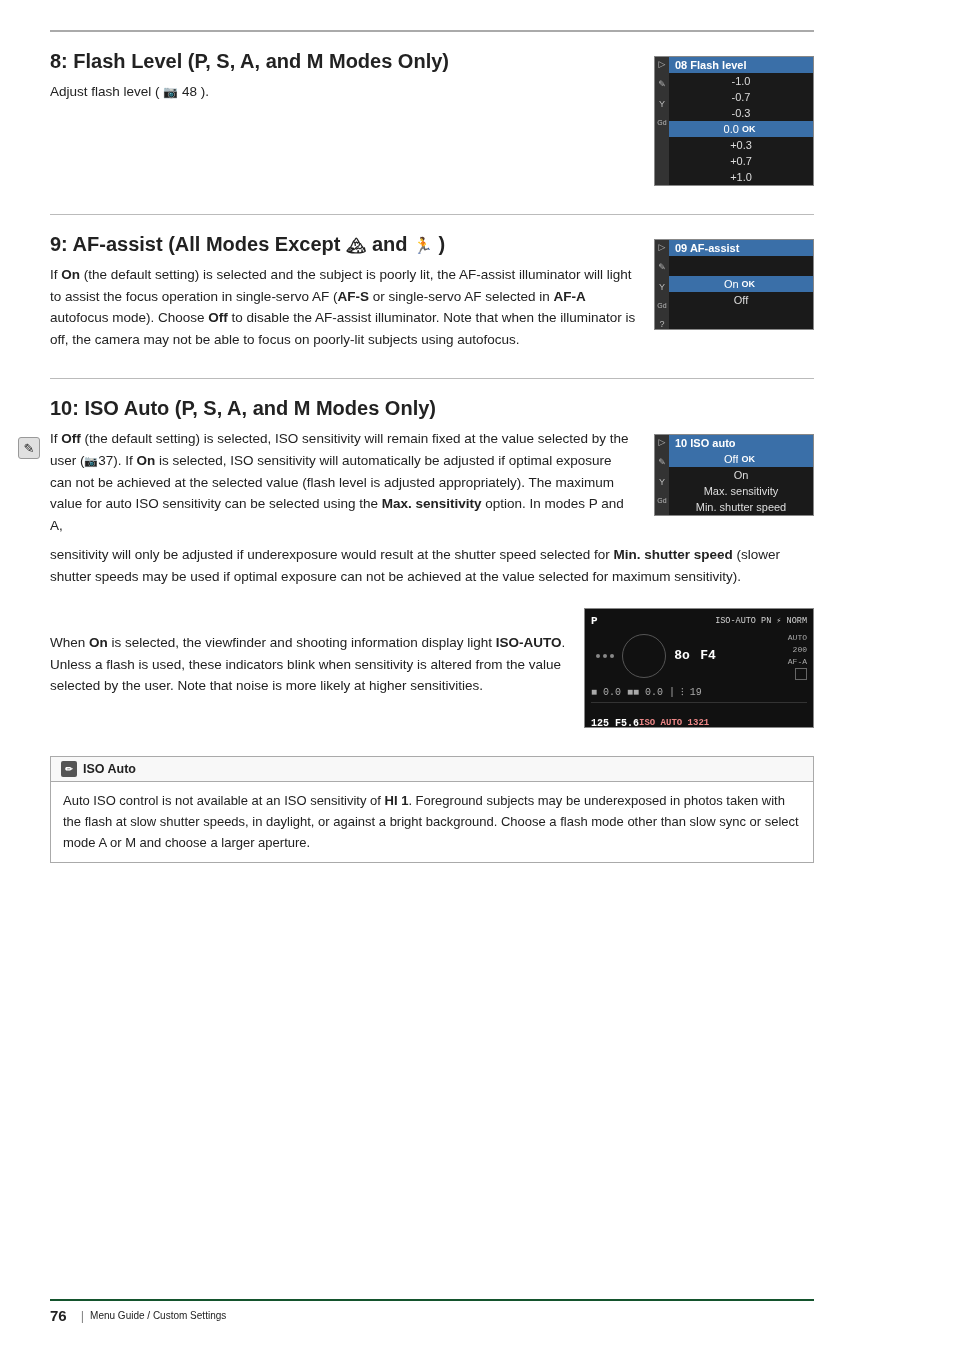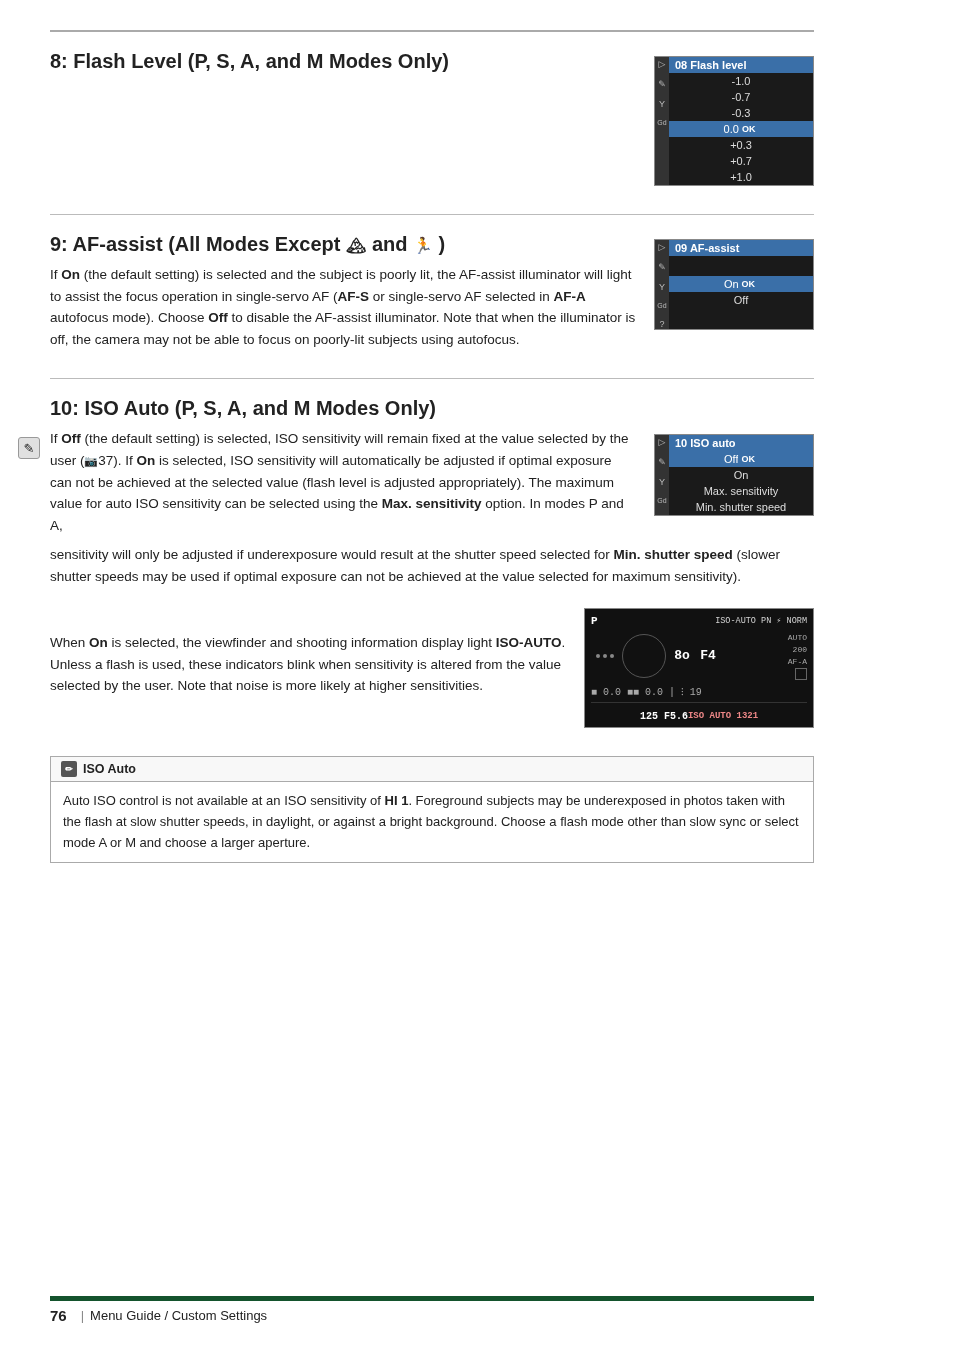--- a/index.html
+++ b/index.html
@@ -146,27 +146,27 @@
       width: 44px;
       height: 44px;
       border: 1px solid #555;
       border-radius: 50%;
       display: flex;
       align-items: center;
       justify-content: center;
     }
     .vf-bottom {
       display: flex;
-      justify-content: center;
+      justify-content: flex-start;
       align-items: center;
       font-size: 9px;
       color: #aaa;
       margin-top: 4px;
       border-top: 1px solid #333;
-      padding-top: 8px;
+      padding-top: 15px;
     }
     .vf-dots {
       display: flex;
       gap: 3px;
     }
     .vf-dot {
       width: 4px;
       height: 4px;
       background: #888;
       border-radius: 50%;
@@ -205,35 +205,35 @@
       color: #222;
     }
     
     .page-footer {
       position: absolute;
       bottom: 28px;
       left: 50px;
       right: 50px;
       display: flex;
       align-items: center;
-      border-top: 5px solid #14532d;
+      border-top: 2px solid #14532d;
       padding-top: 6px;
     }
     .footer-page-num {
       font-size: 15px;
       font-weight: bold;
       margin-right: 8px;
     }
     .footer-sep {
       color: #888;
       margin: 0 6px;
       font-size: 13px;
     }
     .footer-text {
-      font-size: 13px;
+      font-size: 10px;
       color: #222;
     }
     .pencil-icon {
       width: 22px;
       height: 22px;
       background: #e0e0e0;
       border: 1px solid #999;
       border-radius: 3px;
       display: flex;
       align-items: center;
@@ -257,20 +257,26 @@
 </head>
 <body>
 
 <div class="page">
   <div class="top-rule"></div>
 
   <div class="section">
     <div class="two-col">
       <div class="col-text">
         <div class="section-title">8: Flash Level (P, S, A, and M Modes Only)</div>
+        <div class="section-body">
+          <span>Adjust flash level (</span>
+          <span style="font-size:12px;">📷</span>
+          <span>48</span>
+          <span>).</span>
+        </div>
       </div>
       <div class="col-img">
         <div class="menu-box">
           <div class="menu-side">
             <div class="menu-sidebar">
               <span>▷</span>
               <span style="margin-top:4px;">✎</span>
               <span style="margin-top:4px;">Y</span>
               <span style="margin-top:4px; font-size:7px;">Gd</span>
             </div>

